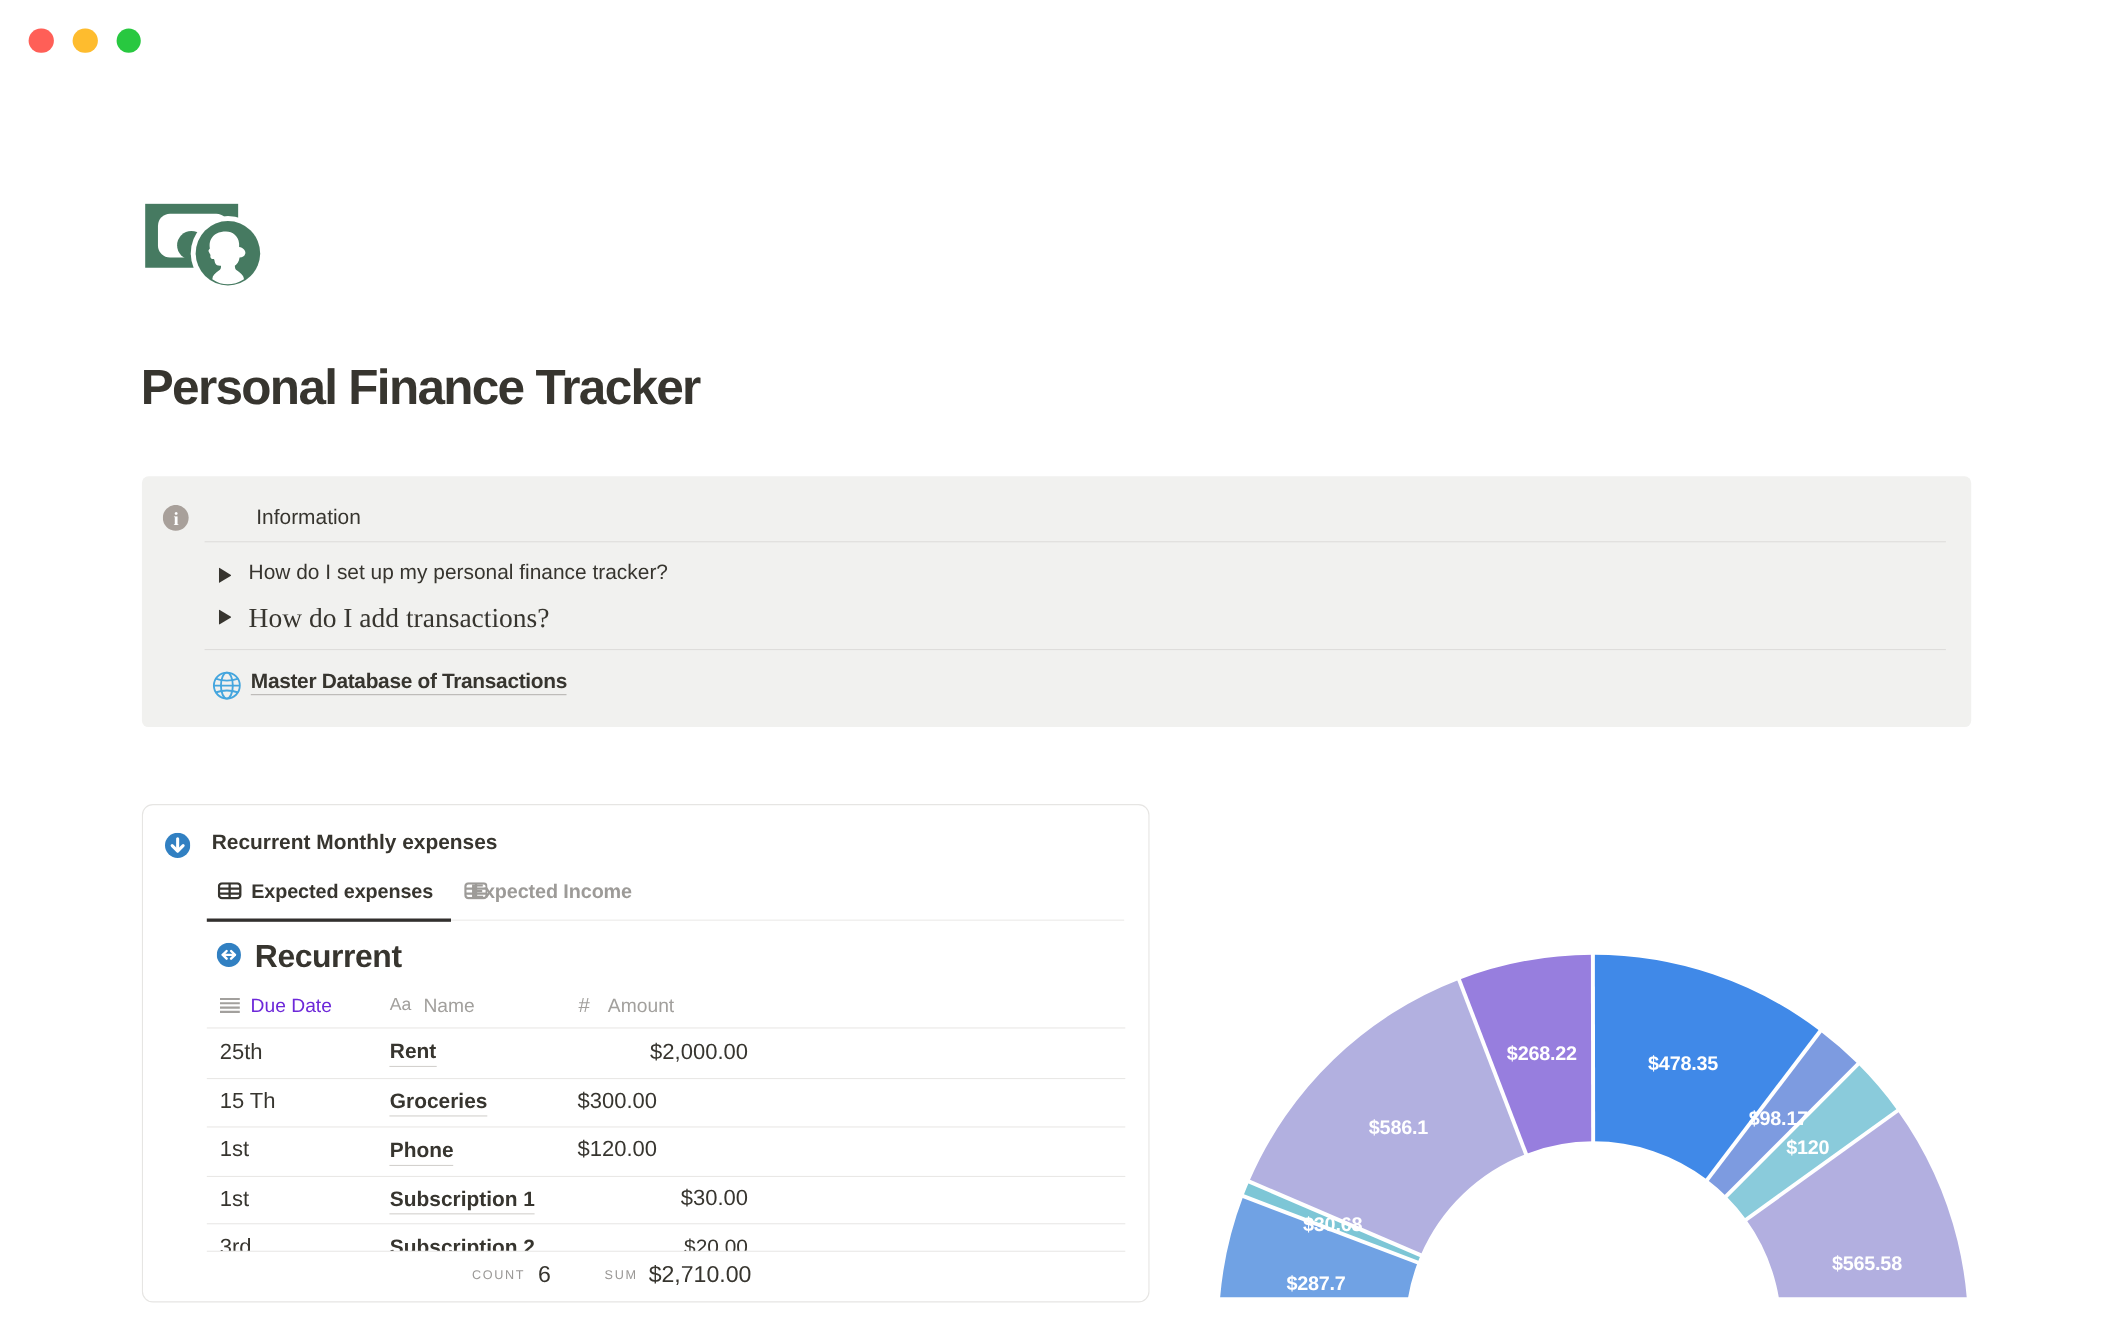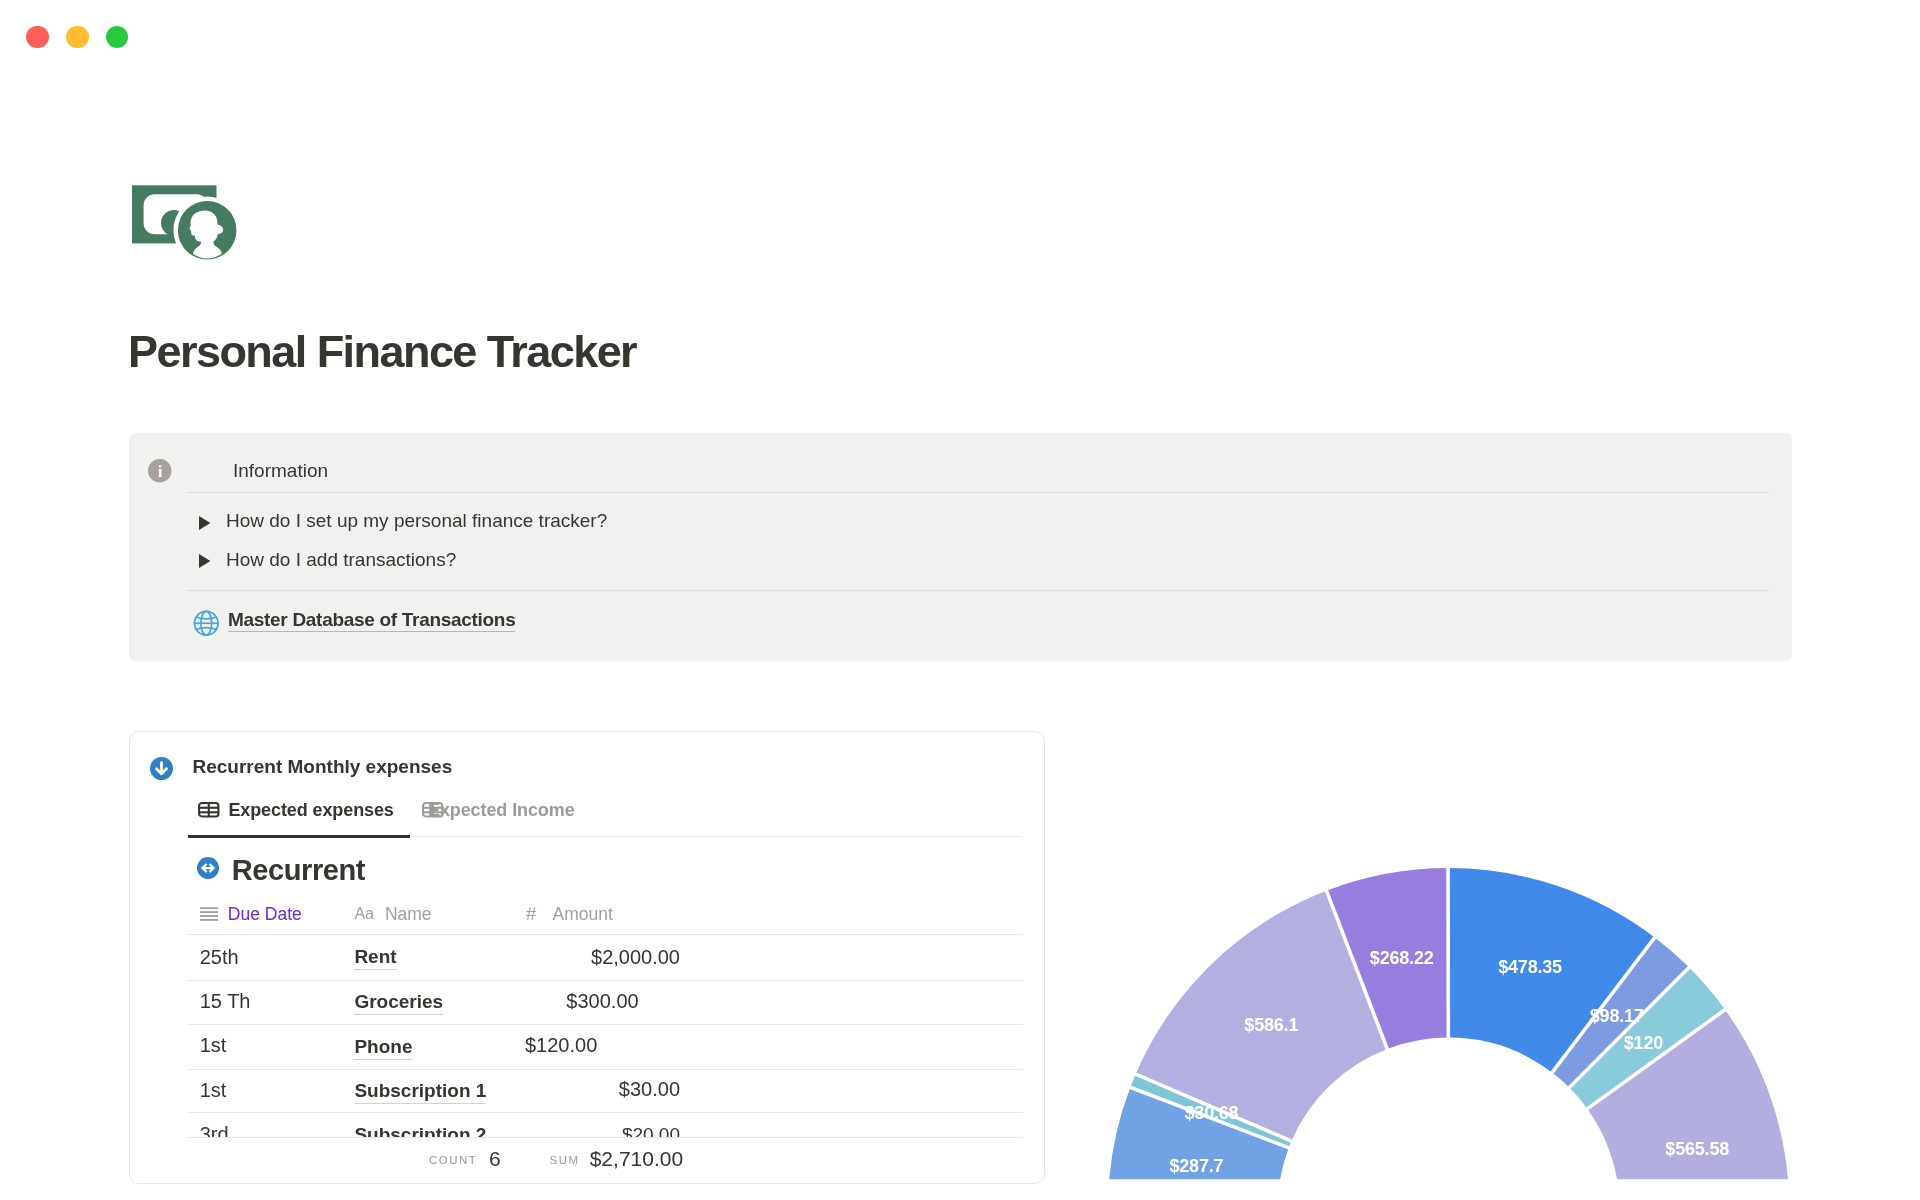--- a/index.html
+++ b/index.html
@@ -47,21 +47,21 @@
 </svg>
 <div class="t" style="left:190px;top:460.5px;font-size:19px;margin-left:43px;">Information</div>
 <div class="abs" style="left:186.4px;top:492.3px;width:1582.6px;height:1px;background:#dedddb"></div>
 <svg class="abs" style="left:198.5px;top:515.6px" width="11.5" height="14" viewBox="0 0 11.5 14">
     <path d="M0 0 L11.5 7 L0 14 Z" fill="#37352f"></path>
   </svg>
 <div class="t" style="left:226px;top:510.9px;font-size:19px;">How do I set up my personal finance tracker?</div>
 <svg class="abs" style="left:198.5px;top:554.4px" width="11.5" height="14" viewBox="0 0 11.5 14">
     <path d="M0 0 L11.5 7 L0 14 Z" fill="#37352f"></path>
   </svg>
-<div class="t" style="left:226px;top:550.1px;font-size:19px;">How do I add transactions?</div>
+<div class="t" style="left:226px;top:550.1px;font-size:25px;font-family:Liberation Serif, serif;">How do I add transactions?</div>
 <div class="abs" style="left:186.4px;top:589.8px;width:1582.6px;height:1px;background:#dedddb"></div>
 <svg class="abs" style="left:192.5px;top:610.3px" width="26.5" height="26.5" viewBox="0 0 24 24">
  <g fill="none" stroke="#45a6de" stroke-width="1.55">
   <circle cx="12" cy="12" r="10.7"></circle>
   <ellipse cx="12" cy="12" rx="4.9" ry="10.7"></ellipse>
   <line x1="1.3" y1="12" x2="22.7" y2="12"></line>
   <path d="M2.6 6.3 Q 12 9.6 21.4 6.3" fill="none"></path>
   <path d="M2.6 17.7 Q 12 14.4 21.4 17.7" fill="none"></path>
  </g>
 </svg>
@@ -128,21 +128,21 @@
 <div class="abs" style="left:188px;top:1068.6px;width:834.6px;height:1px;background:#e9e8e6"></div>
 <div class="abs" style="left:188px;top:1112.4px;width:834.6px;height:1px;background:#e9e8e6"></div>
 <div class="abs" style="left:188px;top:1136.5px;width:834.6px;height:1px;background:#e9e8e6"></div>
 
 <div class="t" style="left:199.7px;top:946.8px;font-size:20px">25th</div>
 <div class="t" style="left:354.4px;top:946.8px;font-size:19px;font-weight:700;border-bottom:1px solid #d3d1ce;padding-bottom:3px">Rent</div>
 <div class="t" style="left:525px;top:946.5px;font-size:20px;width:155px;text-align:right">$2,000.00</div>
 
 <div class="t" style="left:199.7px;top:991.1px;font-size:20px">15 Th</div>
 <div class="t" style="left:354.4px;top:991.5px;font-size:19px;font-weight:600;border-bottom:1px solid #d3d1ce;padding-bottom:3px">Groceries</div>
-<div class="t" style="left:525px;top:990.8px;font-size:20px;width:155px;text-align:center">$300.00</div>
+<div class="t" style="left:525px;top:990.8px;font-size:20px;width:155px;text-align:left">$300.00</div>
 
 <div class="t" style="left:199.7px;top:1035.4px;font-size:20px">1st</div>
 <div class="t" style="left:354.4px;top:1036.5px;font-size:19px;font-weight:600;border-bottom:1px solid #d3d1ce;padding-bottom:3px">Phone</div>
 <div class="t" style="left:525px;top:1035.1px;font-size:20px;width:155px;text-align:left">$120.00</div>
 
 <div class="t" style="left:199.7px;top:1079.7px;font-size:20px">1st</div>
 <div class="t" style="left:354.4px;top:1080.5px;font-size:19px;font-weight:600;border-bottom:1px solid #d3d1ce;padding-bottom:3px">Subscription 1</div>
 <div class="t" style="left:525px;top:1079.4px;font-size:20px;width:155px;text-align:right">$30.00</div>
 
 <div class="abs" style="left:188px;top:1113px;width:834.6px;height:23.5px;overflow:hidden">

